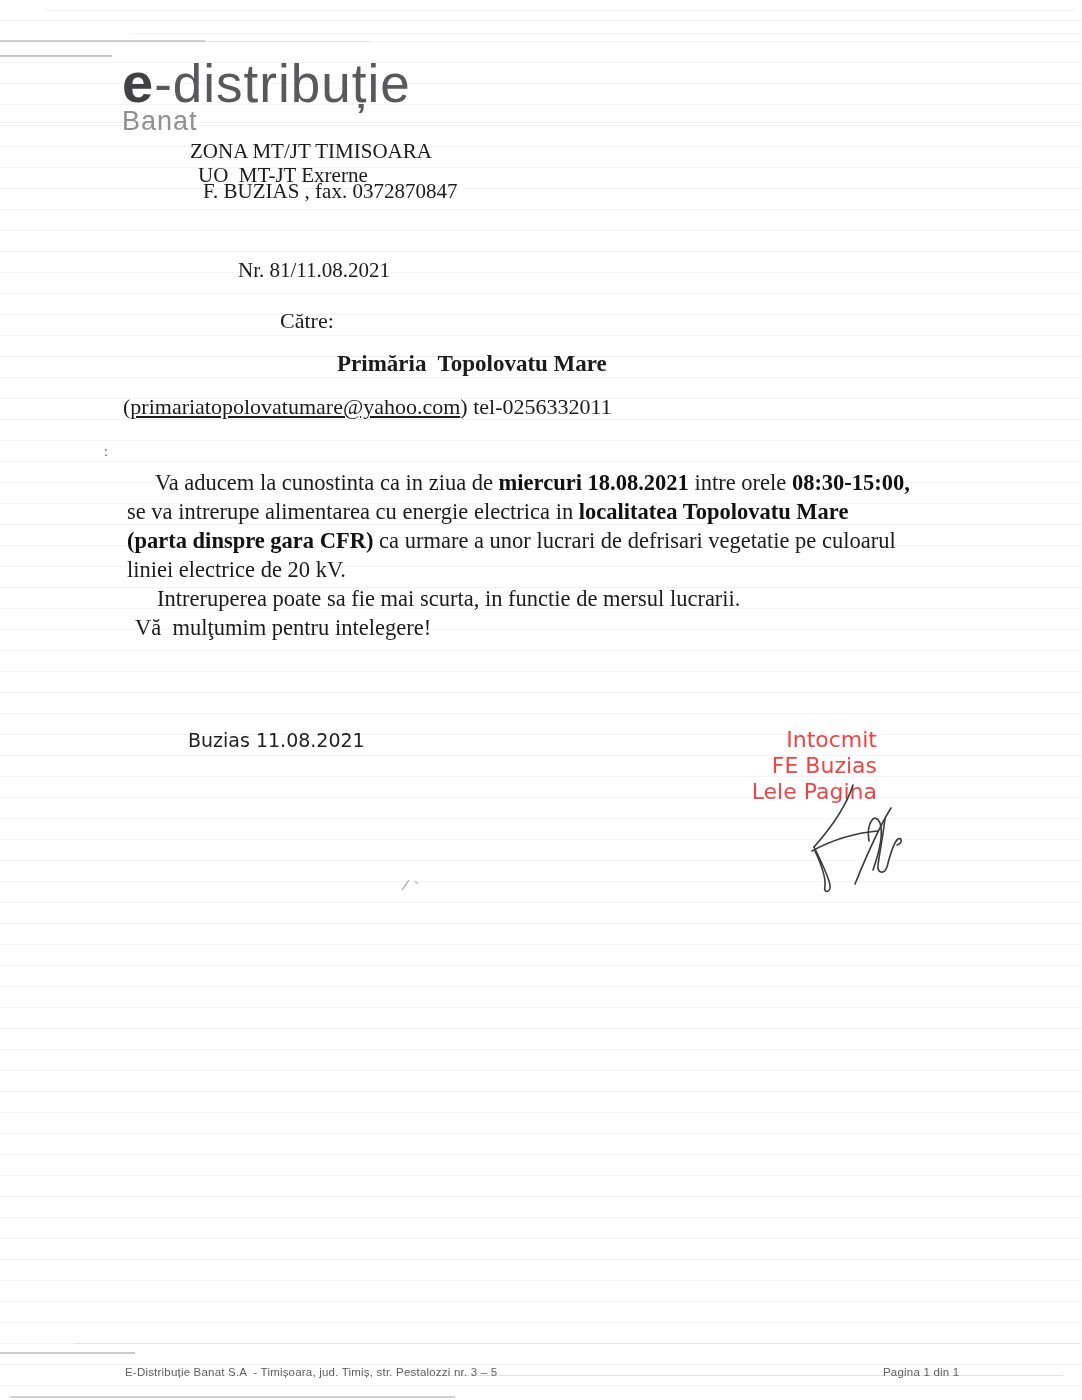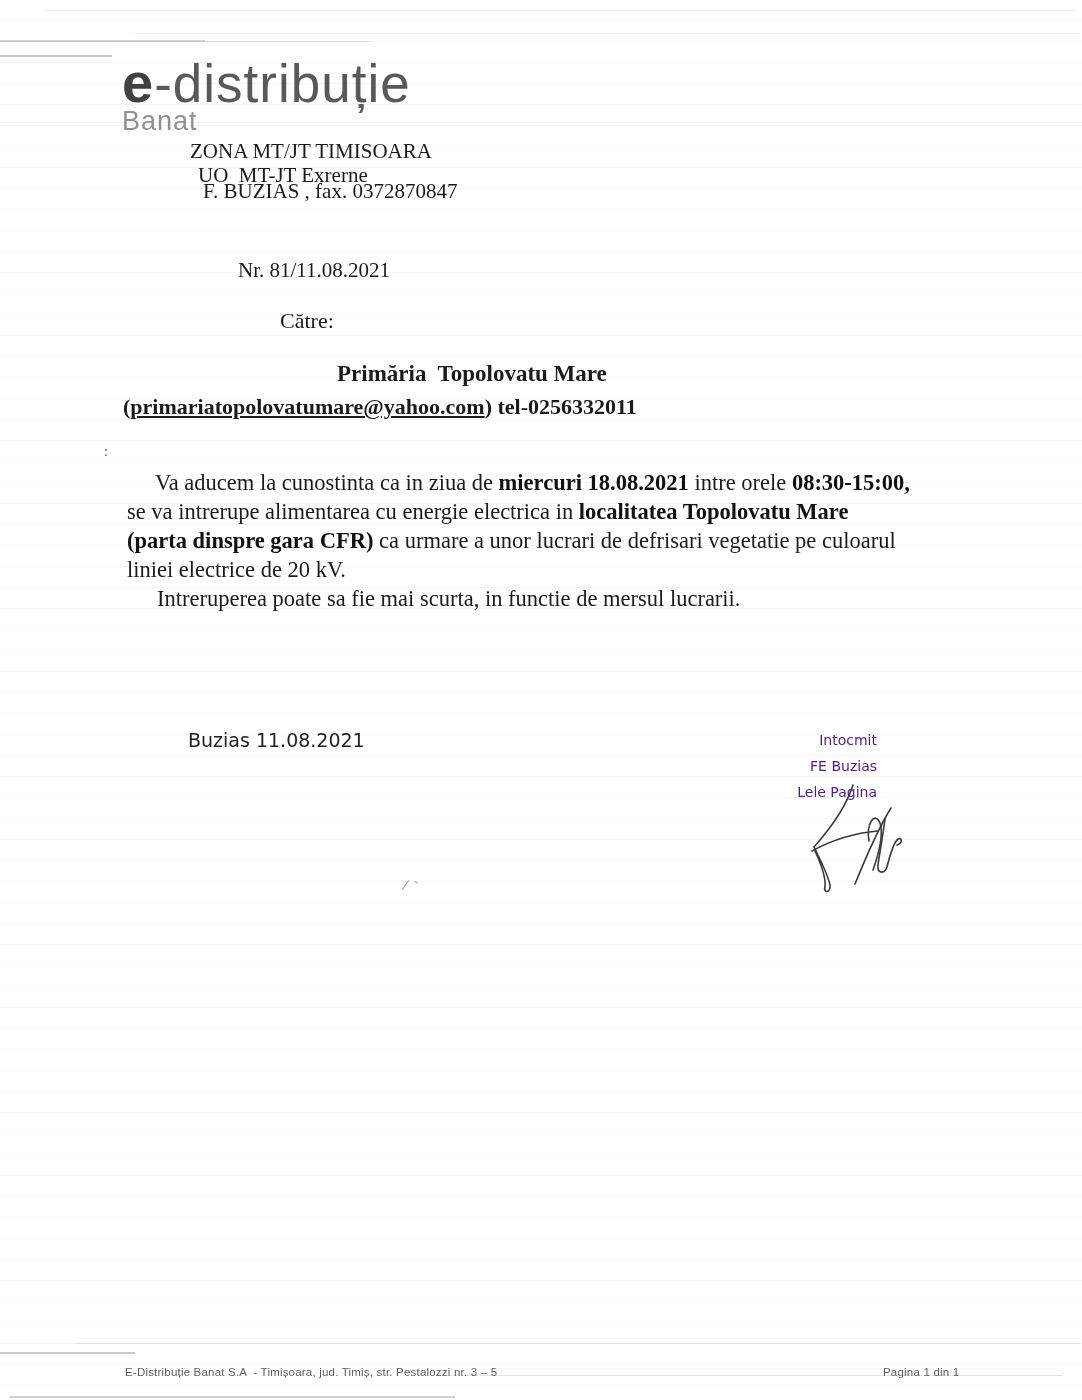--- a/index.html
+++ b/index.html
@@ -54,21 +54,21 @@
   .body-line{white-space:pre-wrap;}
   .body-line b{font-weight:700;color:#111;}
   .indent-1{text-indent:28px;}
   .indent-2{text-indent:30px;}
   .indent-3{text-indent:8px;}
 
   .sans{font-family:"DejaVu Sans","Liberation Sans",sans-serif;}
   .place-date{font-size:19px;color:#222;}
   .signoff{
     position:absolute;top:727px;right:205px;
-    font-size:14px;line-height:26px;text-align:right;color:#4c1d95;
+    font-size:22px;line-height:26px;text-align:right;color:#ef4444;
   }
 
   .signature{position:absolute;left:798px;top:781px;}
 
   .footer-text{
     font-family:"Liberation Sans","DejaVu Sans",sans-serif;
     font-size:11.5px;color:#5d5d5d;letter-spacing:0.2px;
   }
   .footer-rule{position:absolute;left:438px;top:1375px;width:625px;height:1px;background:#e3e3e3;}
 
@@ -103,31 +103,32 @@
     <div class="logo-region">Banat</div>
   </div>
 
   <div class="abs serif lh-line" style="left:190px;top:139px;">ZONA MT/JT TIMISOARA</div>
   <div class="abs serif lh-line" style="left:198px;top:163px;text-align:center;">UO  MT-JT Exrerne</div>
   <div class="abs serif lh-line" style="left:203px;top:179px;">F. BUZIAS , fax. 0372870847</div>
 
   <div class="abs serif ref-number" style="left:195px;top:258px;margin-left:43px;">Nr. 81/11.08.2021</div>
 
   <div class="abs serif to-label" style="left:280px;top:308px;text-align:center;">Către:</div>
-  <div class="abs serif recipient-name" style="left:337px;top:361px;">Primăria  Topolovatu Mare</div>
-  <div class="abs serif email-line" style="left:123px;top:394px;font-weight:bold;"><span>(</span><span class="email-underline">primariatopolovatumare@yahoo.com</span><span>) tel-0256332011</span></div>
+  <div class="abs serif recipient-name" style="left:337px;top:351px;">Primăria  Topolovatu Mare</div>
+  <div class="abs serif email-line" style="left:123px;top:394px;"><span>(</span><span class="email-underline">primariatopolovatumare@yahoo.com</span><span>) tel-0256332011</span></div>
 
   <div class="abs serif colon-artifact" style="left:104px;top:444px;">:</div>
 
   <div class="body-block">
     <div class="body-line indent-1"><span>Va aducem la cunostinta ca in ziua de </span><b>miercuri 18.08.2021</b><span> intre orele </span><b>08:30-15:00,</b></div>
     <div class="body-line"><span>se va intrerupe alimentarea cu energie electrica in </span><b>localitatea Topolovatu Mare</b></div>
     <div class="body-line"><b>(parta dinspre gara CFR)</b><span> ca urmare a unor lucrari de defrisari vegetatie pe culoarul</span></div>
     <div class="body-line"><span>liniei electrice de 20 kV.</span></div>
     <div class="body-line indent-2"><span>Intreruperea poate sa fie mai scurta, in functie de mersul lucrarii.</span></div>
+    <div class="body-line indent-3"><span>Vă  mulţumim pentru intelegere!</span></div>
   </div>
 
   <div class="abs sans place-date" style="left:188px;top:729px;">Buzias 11.08.2021</div>
 
   <div class="signoff sans">
     <div>Intocmit</div>
     <div>FE Buzias</div>
     <div>Lele Pagina</div>
   </div>
 

